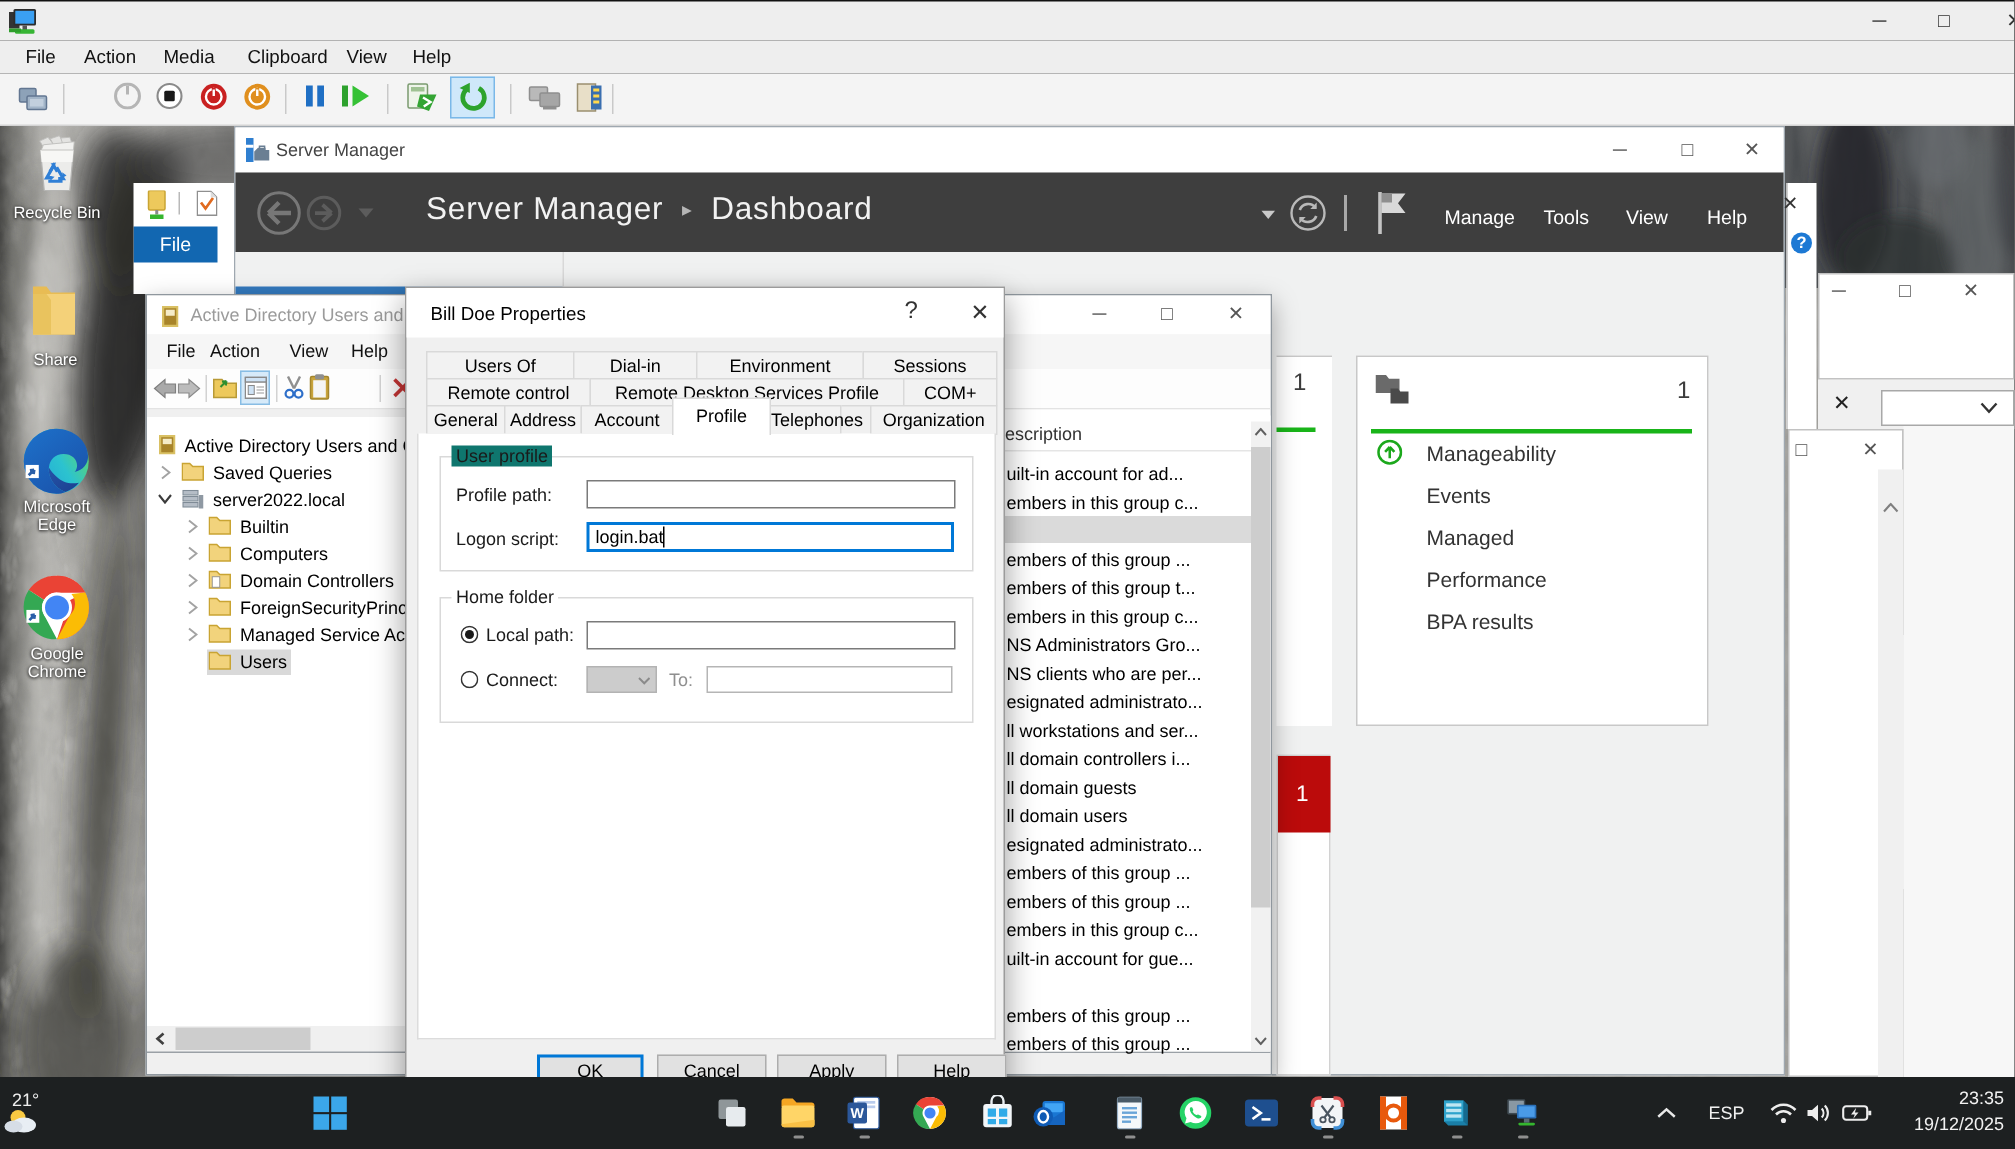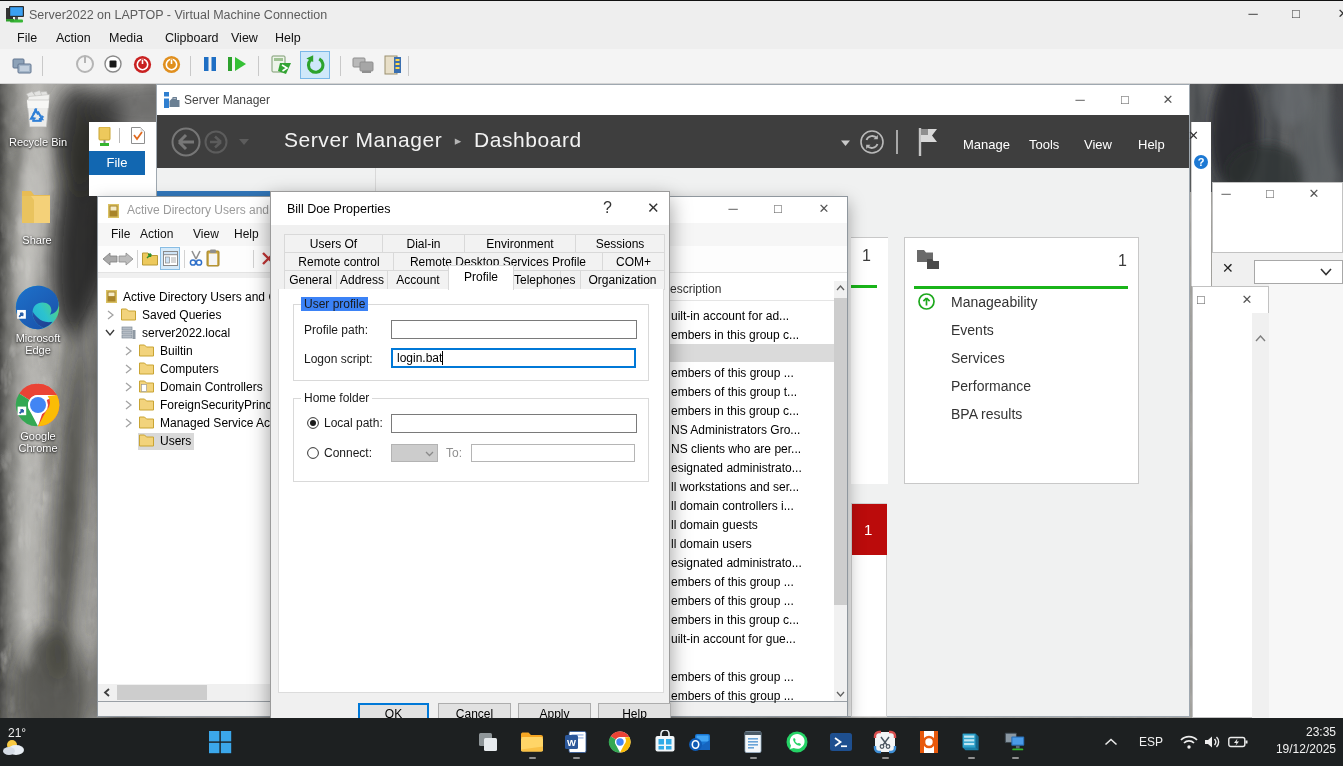--- a/index.html
+++ b/index.html
@@ -38,21 +38,20 @@
 
   <div class="abs" id="vmtitle">
     <svg class="abs" style="left:6px;top:5px" width="19" height="18" viewBox="0 0 19 18">
       <rect x="0" y="2" width="7" height="11" fill="#333"></rect>
       <rect x="3" y="0" width="15" height="11" rx="1" fill="#2c2c2c"></rect>
       <rect x="4.2" y="1.2" width="12.6" height="8.6" fill="#3aa0f3"></rect>
       <rect x="9" y="11" width="3" height="3" fill="#555"></rect>
       <rect x="4" y="13.5" width="13" height="3" fill="#37b534" rx="1"></rect>
       <rect x="0" y="13" width="8" height="2.5" fill="#2f9e2c"></rect>
     </svg>
-    <div class="ttxt">Server2022 on LAPTOP - Virtual Machine Connection</div>
     <div class="capbtn" style="left:1243px;top:5px;width:20px;color:#333">─</div>
     <div class="capbtn" style="left:1286px;top:5px;width:20px;color:#333">□</div>
     <div class="capbtn" style="left:1333px;top:5px;width:20px;color:#333">✕</div>
   </div>
   <div class="abs" id="vmmenu">
     <span style="left:17px">File</span>
     <span style="left:56px">Action</span>
     <span style="left:109px">Media</span>
     <span style="left:165px">Clipboard</span>
     <span style="left:231px">View</span>
@@ -341,21 +340,21 @@
         <path d="M10 12 L15 12 L16.5 14 L22 14 L22 22 L10 22 Z" fill="#4a4a4a"></path>
       </svg>
       <div class="abs" style="left:213px;top:14px;font-size:16px;color:#3c3c3c">1</div>
       <div class="abs" style="left:9px;top:48px;width:214px;height:3px;background:#19b419"></div>
       <svg class="abs" style="left:13px;top:55px" width="17" height="17" viewBox="0 0 17 17">
         <circle cx="8.5" cy="8.5" r="7.5" fill="none" stroke="#1ca81c" stroke-width="1.7"></circle>
         <path d="M8.5 12.5 L8.5 5.2 M8.5 5 L5.4 8.2 M8.5 5 L11.6 8.2" stroke="#1ca81c" stroke-width="1.7" fill="none"></path>
       </svg>
       <div class="abs" style="left:46px;top:56px;font-size:14px;color:#333">Manageability</div>
       <div class="abs" style="left:46px;top:84px;font-size:14px;color:#333">Events</div>
-      <div class="abs" style="left:46px;top:112px;font-size:14px;color:#333">Services</div>
+      <div class="abs" style="left:46px;top:112px;font-size:14px;color:#333">Managed</div>
       <div class="abs" style="left:46px;top:140px;font-size:14px;color:#333">Performance</div>
       <div class="abs" style="left:46px;top:168px;font-size:14px;color:#333">BPA results</div>
     </div>
 
     <div class="abs" style="left:694px;top:418px;width:36px;height:214px;background:#fff;border:1px solid #d2d2d2"></div>
     <div class="abs" style="left:695px;top:419px;width:35px;height:51px;background:#bb0b0b"></div>
     <div class="abs" style="left:707px;top:436px;font-size:15px;color:#fff">1</div>
   </div>
 
   <div class="abs" style="left:1191px;top:122px;width:20px;height:164px;background:#fff;border-left:1px solid #cfcfcf"></div>
@@ -571,21 +570,21 @@
     <div class="tab" style="left:13px;top:78px;width:53px;height:20px">General</div>
     <div class="tab" style="left:65px;top:78px;width:52px;height:20px">Address</div>
     <div class="tab" style="left:116px;top:78px;width:62px;height:20px">Account</div>
     <div class="tab" style="left:242px;top:78px;width:48px;height:20px">Telephones</div>
     <div class="tab" style="left:309px;top:78px;width:85px;height:20px">Organization</div>
     <div class="tab" style="left:177px;top:73px;width:66px;height:25px;background:#fff;border-bottom:none;z-index:2;line-height:22px">Profile</div>
 
     <div class="abs" style="left:7px;top:97px;width:386px;height:404px;background:#fff;border:1px solid #dcdcdc;border-top:none"></div>
 
     <div class="abs" style="left:22px;top:112px;width:356px;height:77px;border:1px solid #d9d9d9"></div>
-    <div class="abs" style="left:30px;top:105px;background:#3b82f6;padding:0 3px;font-size:12px;color:#1a1a1a">User profile</div>
+    <div class="abs" style="left:30px;top:105px;background:#0f766e;padding:0 3px;font-size:12px;color:#1a1a1a">User profile</div>
     <div class="abs" style="left:33px;top:131px;font-size:12px;color:#1a1a1a">Profile path:</div>
     <div class="abs" style="left:120px;top:128px;width:246px;height:19px;background:#fff;border:1px solid #7a7a7a"></div>
     <div class="abs" style="left:33px;top:160px;font-size:12px;color:#1a1a1a">Logon script:</div>
     <div class="abs" style="left:120px;top:156px;width:245px;height:20px;background:#fff;border:2px solid #0078d7">
       <span style="position:absolute;left:4px;top:1px;font-size:12px;color:#000">login.bat</span>
       <span style="position:absolute;left:49px;top:1px;width:1px;height:14px;background:#000"></span>
     </div>
 
     <div class="abs" style="left:22px;top:206px;width:356px;height:84px;border:1px solid #d9d9d9"></div>
     <div class="abs" style="left:30px;top:199px;background:#fff;padding:0 3px;font-size:12px;color:#1a1a1a">Home folder</div>

